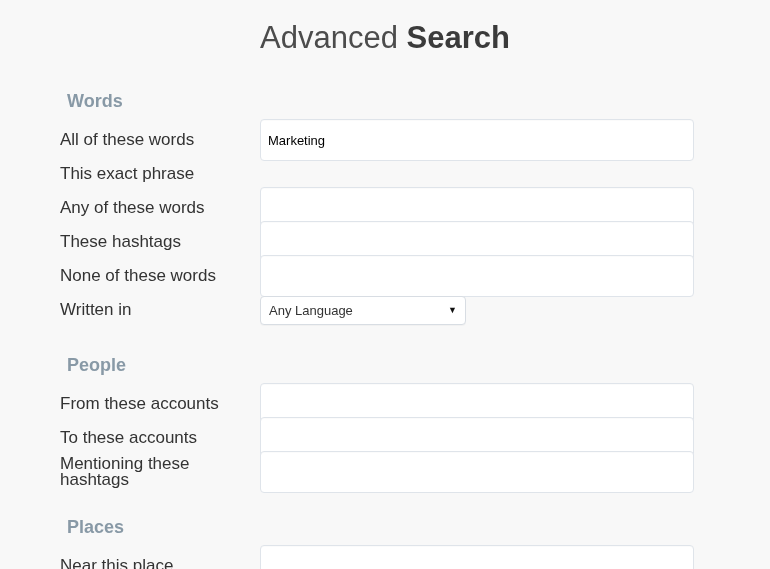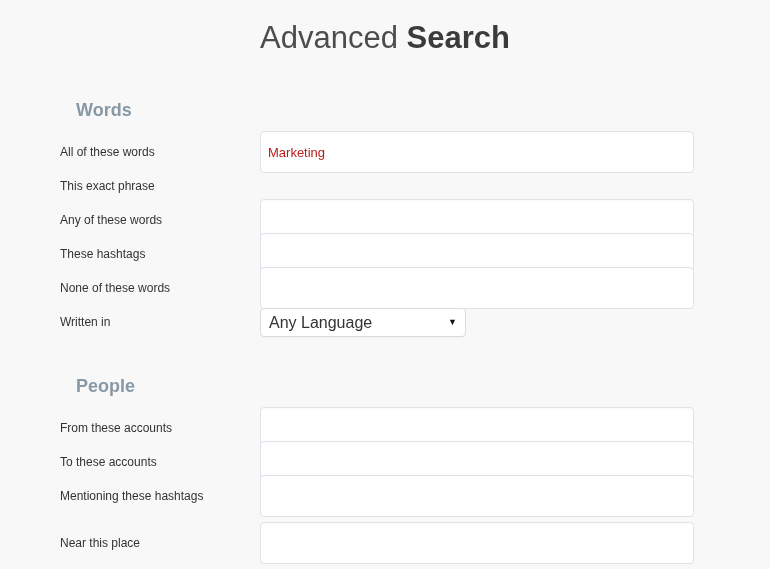--- a/index.html
+++ b/index.html
@@ -44,58 +44,58 @@
   .form-area {
     padding: 0 0 0 0;
   }
   .section {
     position: relative;
   }
   .section-heading {
     color: #8899a6;
     font-size: 18px;
     font-weight: bold;
-    margin: 16px;
+    margin: 7px;
     padding: 0 0 0 60px;
     line-height: 18px;
   }
   .section-words .section-heading { padding-top: 20px; }
   .section-people .section-heading { padding-top: 22px; }
   .section-places .section-heading { padding-top: 22px; }
 
   .field-row {
     display: flex;
     align-items: center;
     height: 34px;
     padding-left: 60px;
   }
   .section-words .field-row:first-of-type { margin-top: 13px; }
   .section-people .field-row:first-of-type { margin-top: 13px; }
   .section-places .field-row:first-of-type { margin-top: 13px; }
 
   .field-label {
     width: 200px;
     flex: 0 0 200px;
-    font-size: 12px;
+    font-size: 17px;
     color: #333333;
     line-height: 16px;
   }
   .field-control {
     flex: 1 1 auto;
     display: flex;
     align-items: center;
   }
   .text-input {
     box-sizing: border-box;
     width: 434px;
     height: 27px;
     padding: 20px 7px;
     font-family: "Liberation Sans", sans-serif;
     font-size: 13px;
-    color: #b91c1c;
+    color: #000000;
     background: #ffffff;
     border: 1px solid #dfe4ea;
     border-radius: 4px;
     outline: none;
     box-shadow: 0 1px 1px rgba(0,0,0,0.02) inset;
   }
   .text-input.is-focused {
     border: 1px solid #5aaddf;
     box-shadow: 0 0 3px rgba(90,173,223,0.35);
   }
@@ -104,21 +104,21 @@
     display: inline-block;
     width: 206px;
     height: 29px;
   }
   .select-input {
     box-sizing: border-box;
     width: 206px;
     height: 29px;
     padding: 4px 24px 4px 8px;
     font-family: "Liberation Sans", sans-serif;
-    font-size: 16px;
+    font-size: 13px;
     color: #333333;
     background: #ffffff;
     border: 1px solid #d8dde3;
     border-radius: 4px;
     line-height: 20px;
     box-shadow: 0 1px 1px rgba(0,0,0,0.03);
     white-space: nowrap;
     overflow: hidden;
   }
   .select-arrow {
@@ -209,20 +209,21 @@
 
       <div class="field-row">
         <label class="field-label">Mentioning these hashtags</label>
         <div class="field-control">
           <input class="text-input" type="text" value="" style="">
         </div>
       </div>
     </div>
 
     <div class="section section-places">
+      <h2 class="section-heading">Places</h2>
 
       <div class="field-row">
         <label class="field-label">Near this place</label>
         <div class="field-control">
           <input class="text-input" type="text" value="" style="">
         </div>
       </div>
     </div>
 
   </div>

